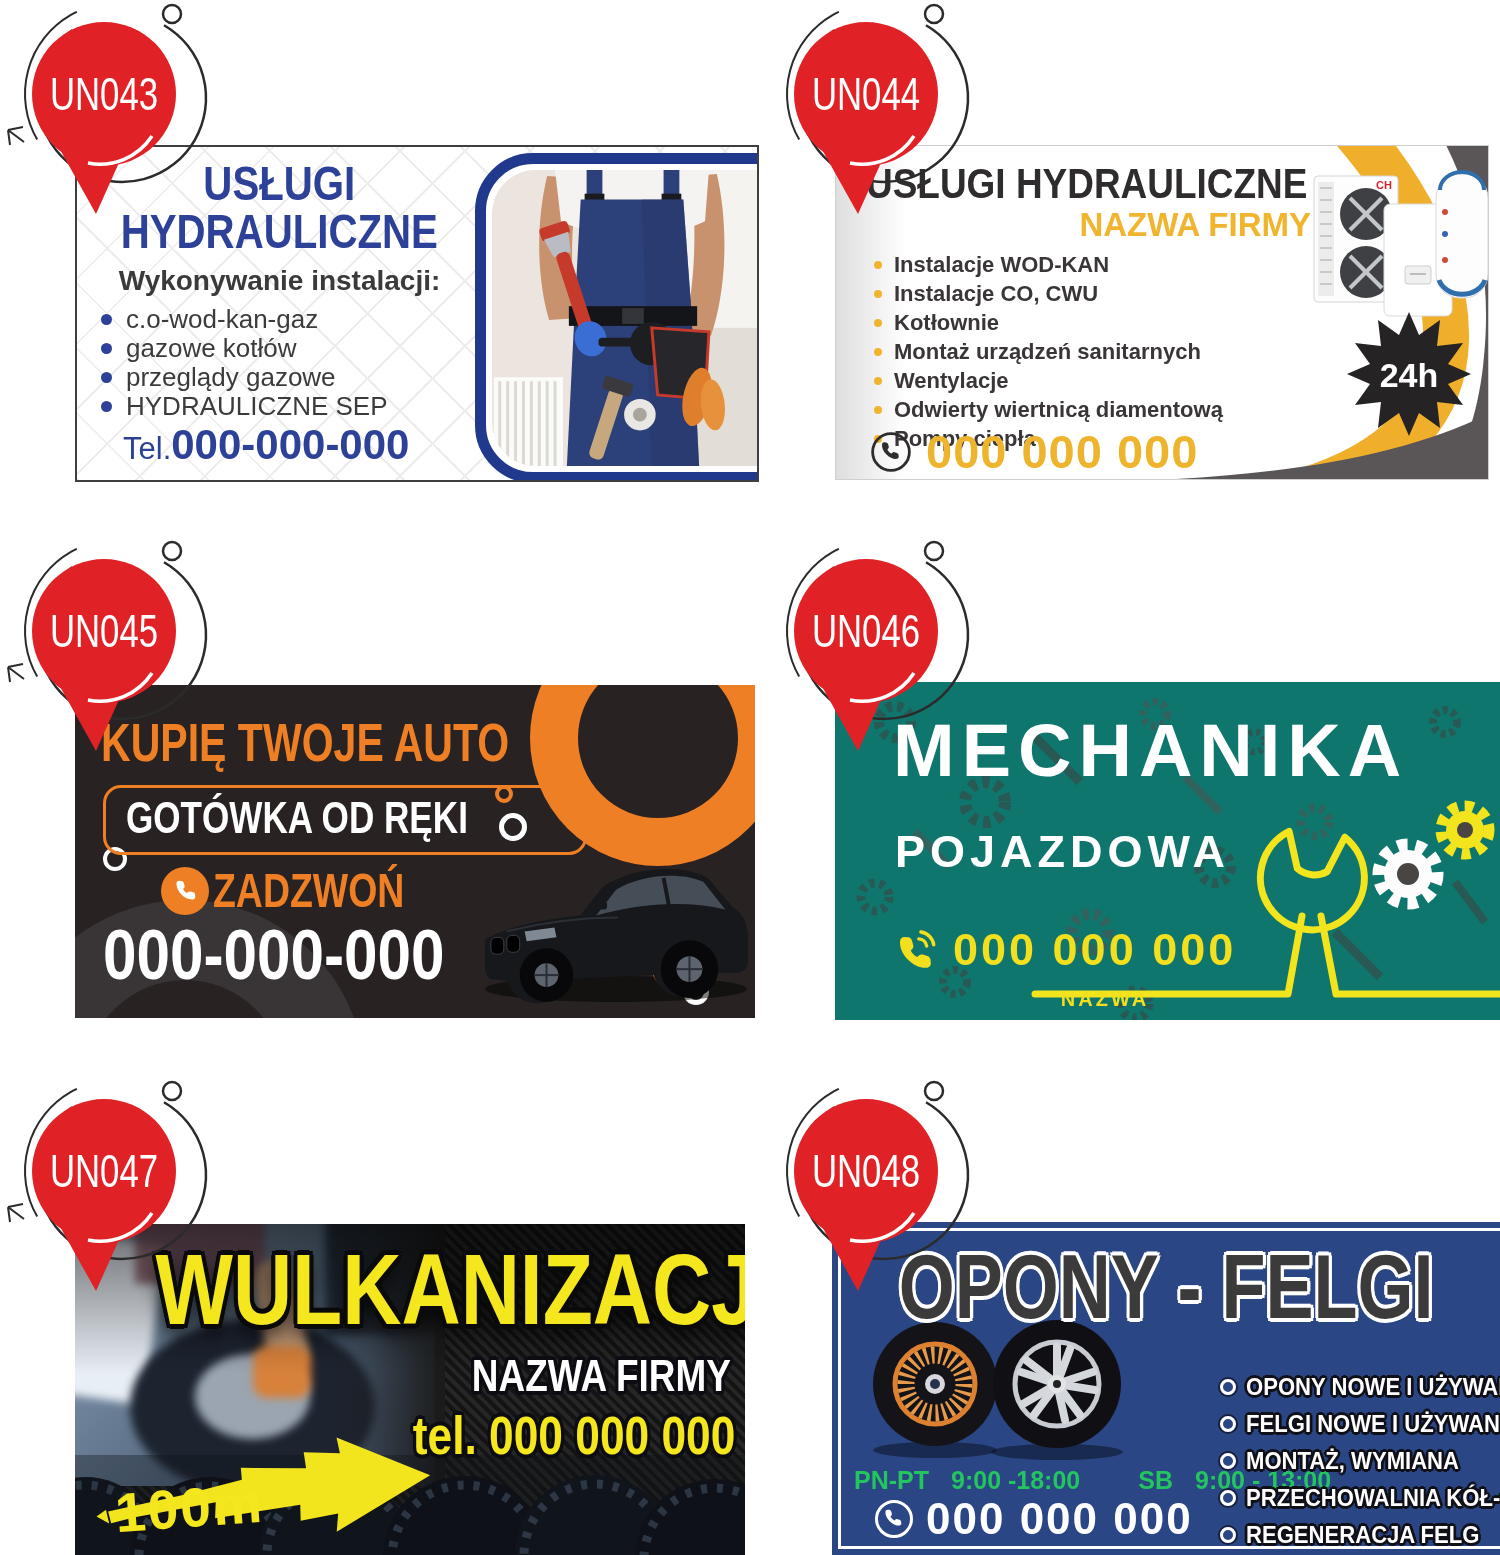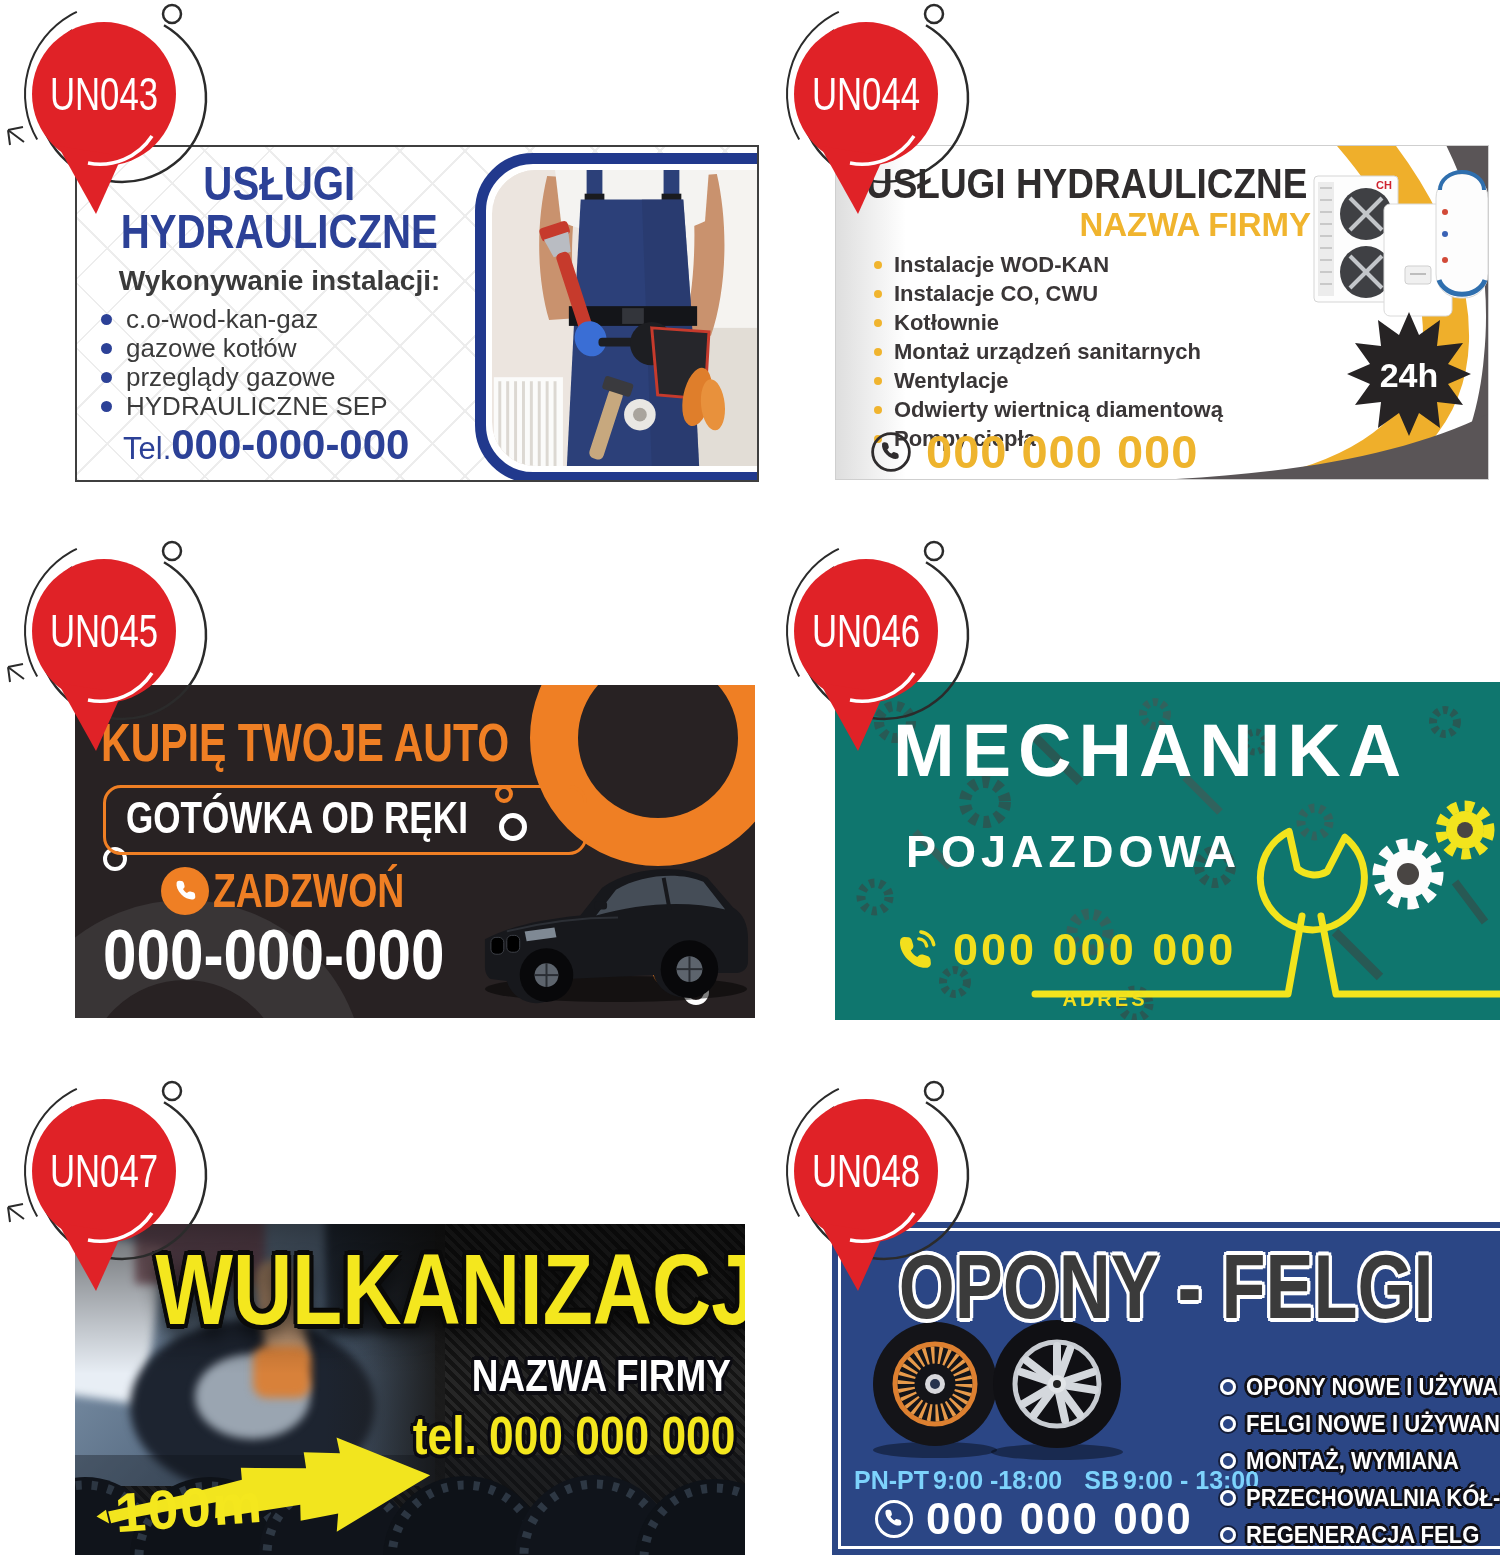--- a/index.html
+++ b/index.html
@@ -48,21 +48,21 @@
   .b3-box{left:28px;top:100px;border:3px solid #ef7f24;border-radius:18px;padding:4px 20px 8px 20px;z-index:3;}
   .b3-box span{color:#fff;font-weight:bold;font-size:45px;}
   .b3-call{left:86px;top:178px;display:flex;align-items:center;gap:4px;z-index:3;}
   .b3-callcircle{width:48px;height:48px;border-radius:50%;background:#ef7f24;display:flex;align-items:center;justify-content:center;}
   .b3-call .txt{color:#ef7f24;font-weight:bold;font-size:48px;}
   .b3-num{left:28px;top:230px;color:#fff;font-weight:bold;font-size:70px;z-index:3;}
 
   
   #b4{left:835px;top:682px;width:665px;height:338px;background:#0f766e;}
   .b4-title{left:58px;top:26px;color:#fff;font-weight:bold;font-size:74px;letter-spacing:7px;z-index:2;}
-  .b4-sub{left:60px;top:144px;color:#fff;font-weight:bold;font-size:45px;letter-spacing:5px;z-index:2;margin-left:11px;}
+  .b4-sub{left:60px;top:144px;color:#fff;font-weight:bold;font-size:45px;letter-spacing:5px;z-index:2;}
   .b4-phone{left:56px;top:242px;display:flex;align-items:center;gap:16px;z-index:2;}
   .b4-phone .num{font-size:45px;font-weight:bold;color:#f2df1d;letter-spacing:3px;}
   .b4-adres{left:150px;top:306px;width:240px;text-align:center;color:#f2df1d;font-weight:bold;font-size:20px;letter-spacing:3px;z-index:2;}
 
   
   #b5{left:75px;top:1224px;width:670px;height:331px;
       background:repeating-linear-gradient(45deg,#141414 0 4px,#262626 4px 8px);}
   .b5-photo{left:0;top:0;width:360px;height:262px;overflow:hidden;
       background:linear-gradient(135deg,#8aa0b6,#53677e 60%,#3d4d61);}
   .b5-photo > div{position:absolute;filter:blur(4px);}
@@ -74,21 +74,21 @@
   .b5-dist{left:40px;top:252px;color:#f4e71e;font-weight:bold;font-size:55px;transform:rotate(-4deg);z-index:4;letter-spacing:2px;}
 
   
   #b6{left:832px;top:1222px;width:668px;height:333px;background:#2b4685;}
   .b6-frame{left:6px;top:6px;right:-4px;bottom:6px;border:3px solid #fff;z-index:1;}
   .b6-title{left:0;top:14px;width:668px;text-align:center;color:#3b3b3b;font-weight:bold;font-size:90px;z-index:3;}
   .b6-list{left:388px;top:146px;z-index:4;}
   .b6-item{display:flex;align-items:center;gap:10px;height:37px;color:#fff;font-weight:bold;font-size:24px;}
   .b6-ring{width:10px;height:10px;border-radius:50%;border:3px solid #fff;box-shadow:0 0 0 2px rgba(10,10,20,.65);flex:0 0 auto;}
   .b6-item .t{display:inline-block;transform:scaleX(.92);transform-origin:0 50%;white-space:nowrap;}
-  .b6-hours{left:22px;top:244px;color:#7dd3fc;font-weight:bold;font-size:25px;z-index:3;display:flex;gap:4px;}
+  .b6-hours{left:22px;top:244px;color:#22c55e;font-weight:bold;font-size:25px;z-index:3;display:flex;gap:22px;}
   .b6-phone{left:42px;top:272px;display:flex;align-items:center;gap:12px;z-index:3;}
   .b6-phone .num{color:#fff;font-weight:bold;font-size:44px;letter-spacing:2px;}
 </style>
 </head>
 <body>
 
 <div class="banner" id="b1">
   <div class="abs b1-title">
     <span class="cxc" style="transform:scaleX(.82)">
       <span>USŁUGI</span><br>
@@ -346,21 +346,21 @@
   </svg>
   <div class="abs b4-title">MECHANIKA</div>
   <div class="abs b4-sub">POJAZDOWA</div>
   <div class="abs b4-phone">
     <svg width="46" height="46" viewBox="0 0 24 24">
       <path d="M7.1,5.2 C6,5.1 5,5.9 4.8,7 C4.3,10 5.7,13.9 8.9,17.1 C12.1,20.3 16,21.7 19,21.2 C20.1,21 20.9,20 20.8,18.9 L20.6,17 C20.5,16.1 19.9,15.4 19,15.1 L16.6,14.4 C15.8,14.2 15,14.4 14.4,15 L13.7,15.7 C12,14.8 11.2,14 10.3,12.3 L11,11.6 C11.6,11 11.8,10.2 11.6,9.4 L10.9,7 C10.6,6.1 9.9,5.5 9,5.4 Z" fill="#f2df1d"></path>
       <path d="M14.5,6.2 A4.5,4.5 0 0 1 18.6,9.9 M15.6,2.6 A8,8 0 0 1 22.3,9.3" stroke="#f2df1d" stroke-width="1.8" fill="none" stroke-linecap="round"></path>
     </svg>
     <span class="num">000 000 000</span>
   </div>
-  <div class="abs b4-adres">ADRES</div>
+  <div class="abs b4-adres">NAZWA</div>
 </div>
 
 <div class="banner" id="b5">
   <div class="abs b5-photo">
     <div style="left:-15px;top:15px;width:95px;height:160px;background:#e8eef5;transform:rotate(8deg)"></div>
     <div style="left:60px;top:-10px;width:130px;height:70px;background:#7a4450;opacity:.7"></div>
     <div style="left:250px;top:-10px;width:120px;height:120px;background:#27313f"></div>
     <div style="left:55px;top:95px;width:245px;height:175px;background:#1d2430;border-radius:50%"></div>
     <div style="left:120px;top:130px;width:115px;height:85px;background:#9aa5b1;border-radius:50%"></div>
     <div style="left:185px;top:35px;width:42px;height:110px;background:#c9a07c;border-radius:20px;transform:rotate(-10deg)"></div>

